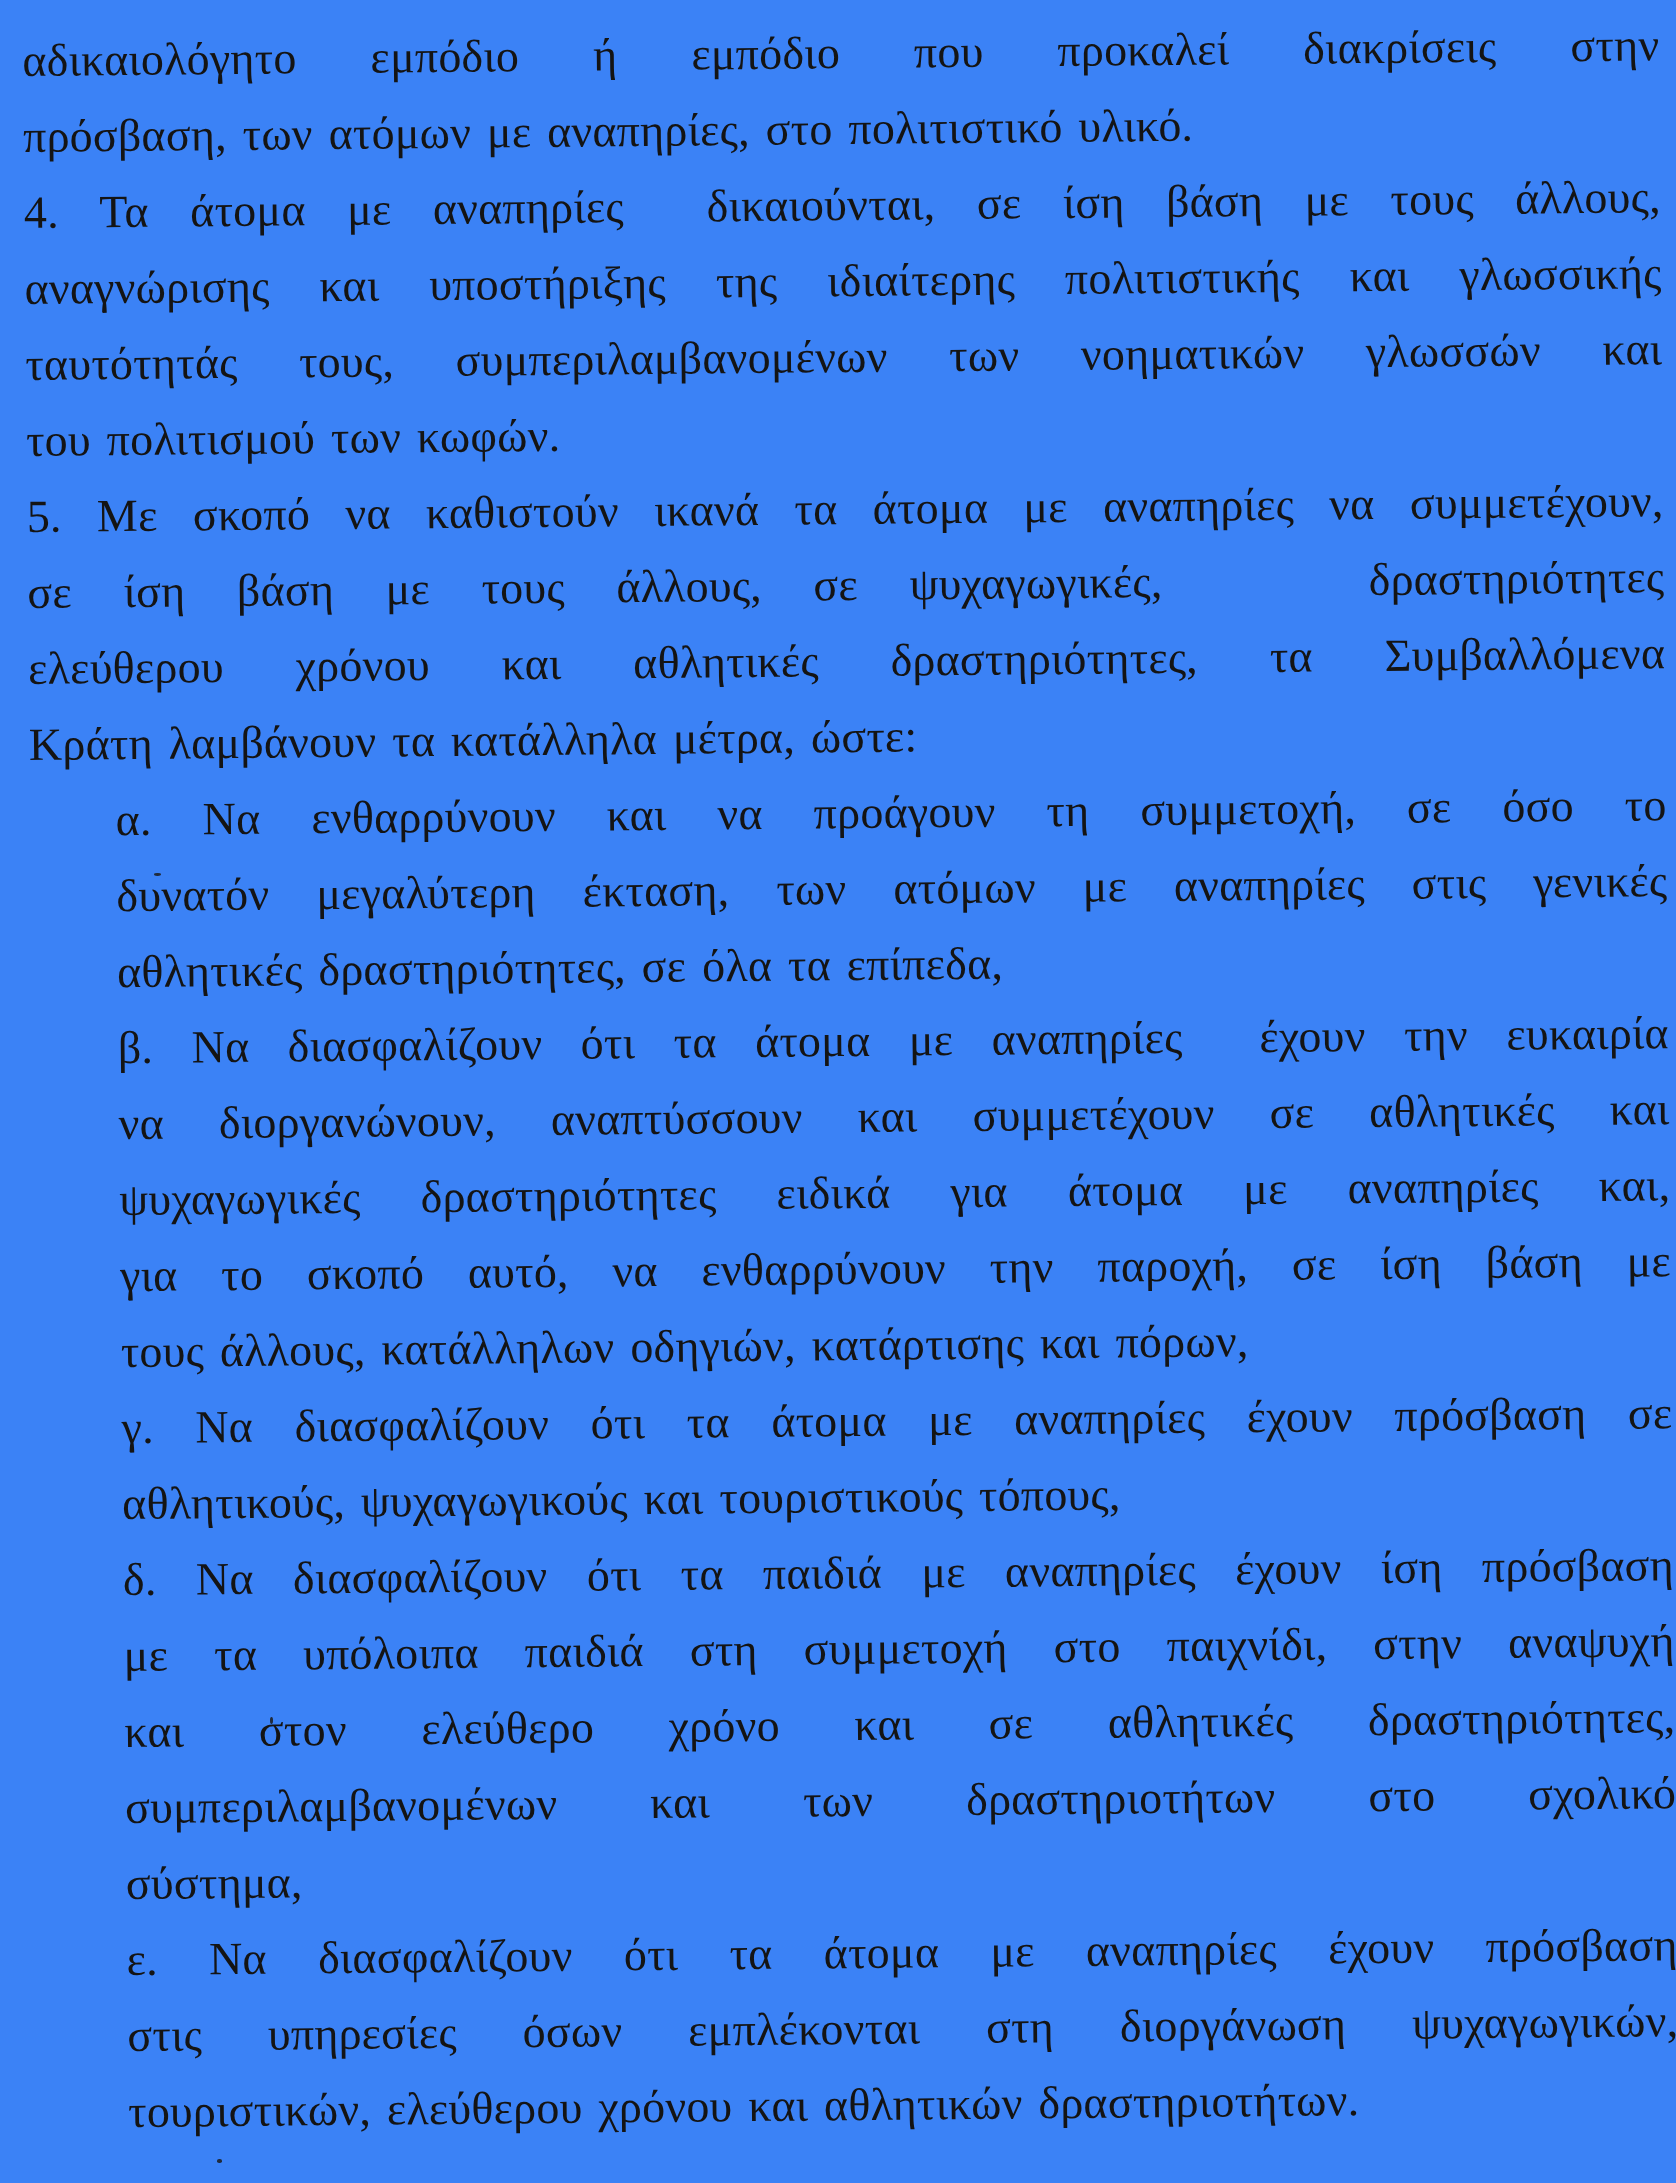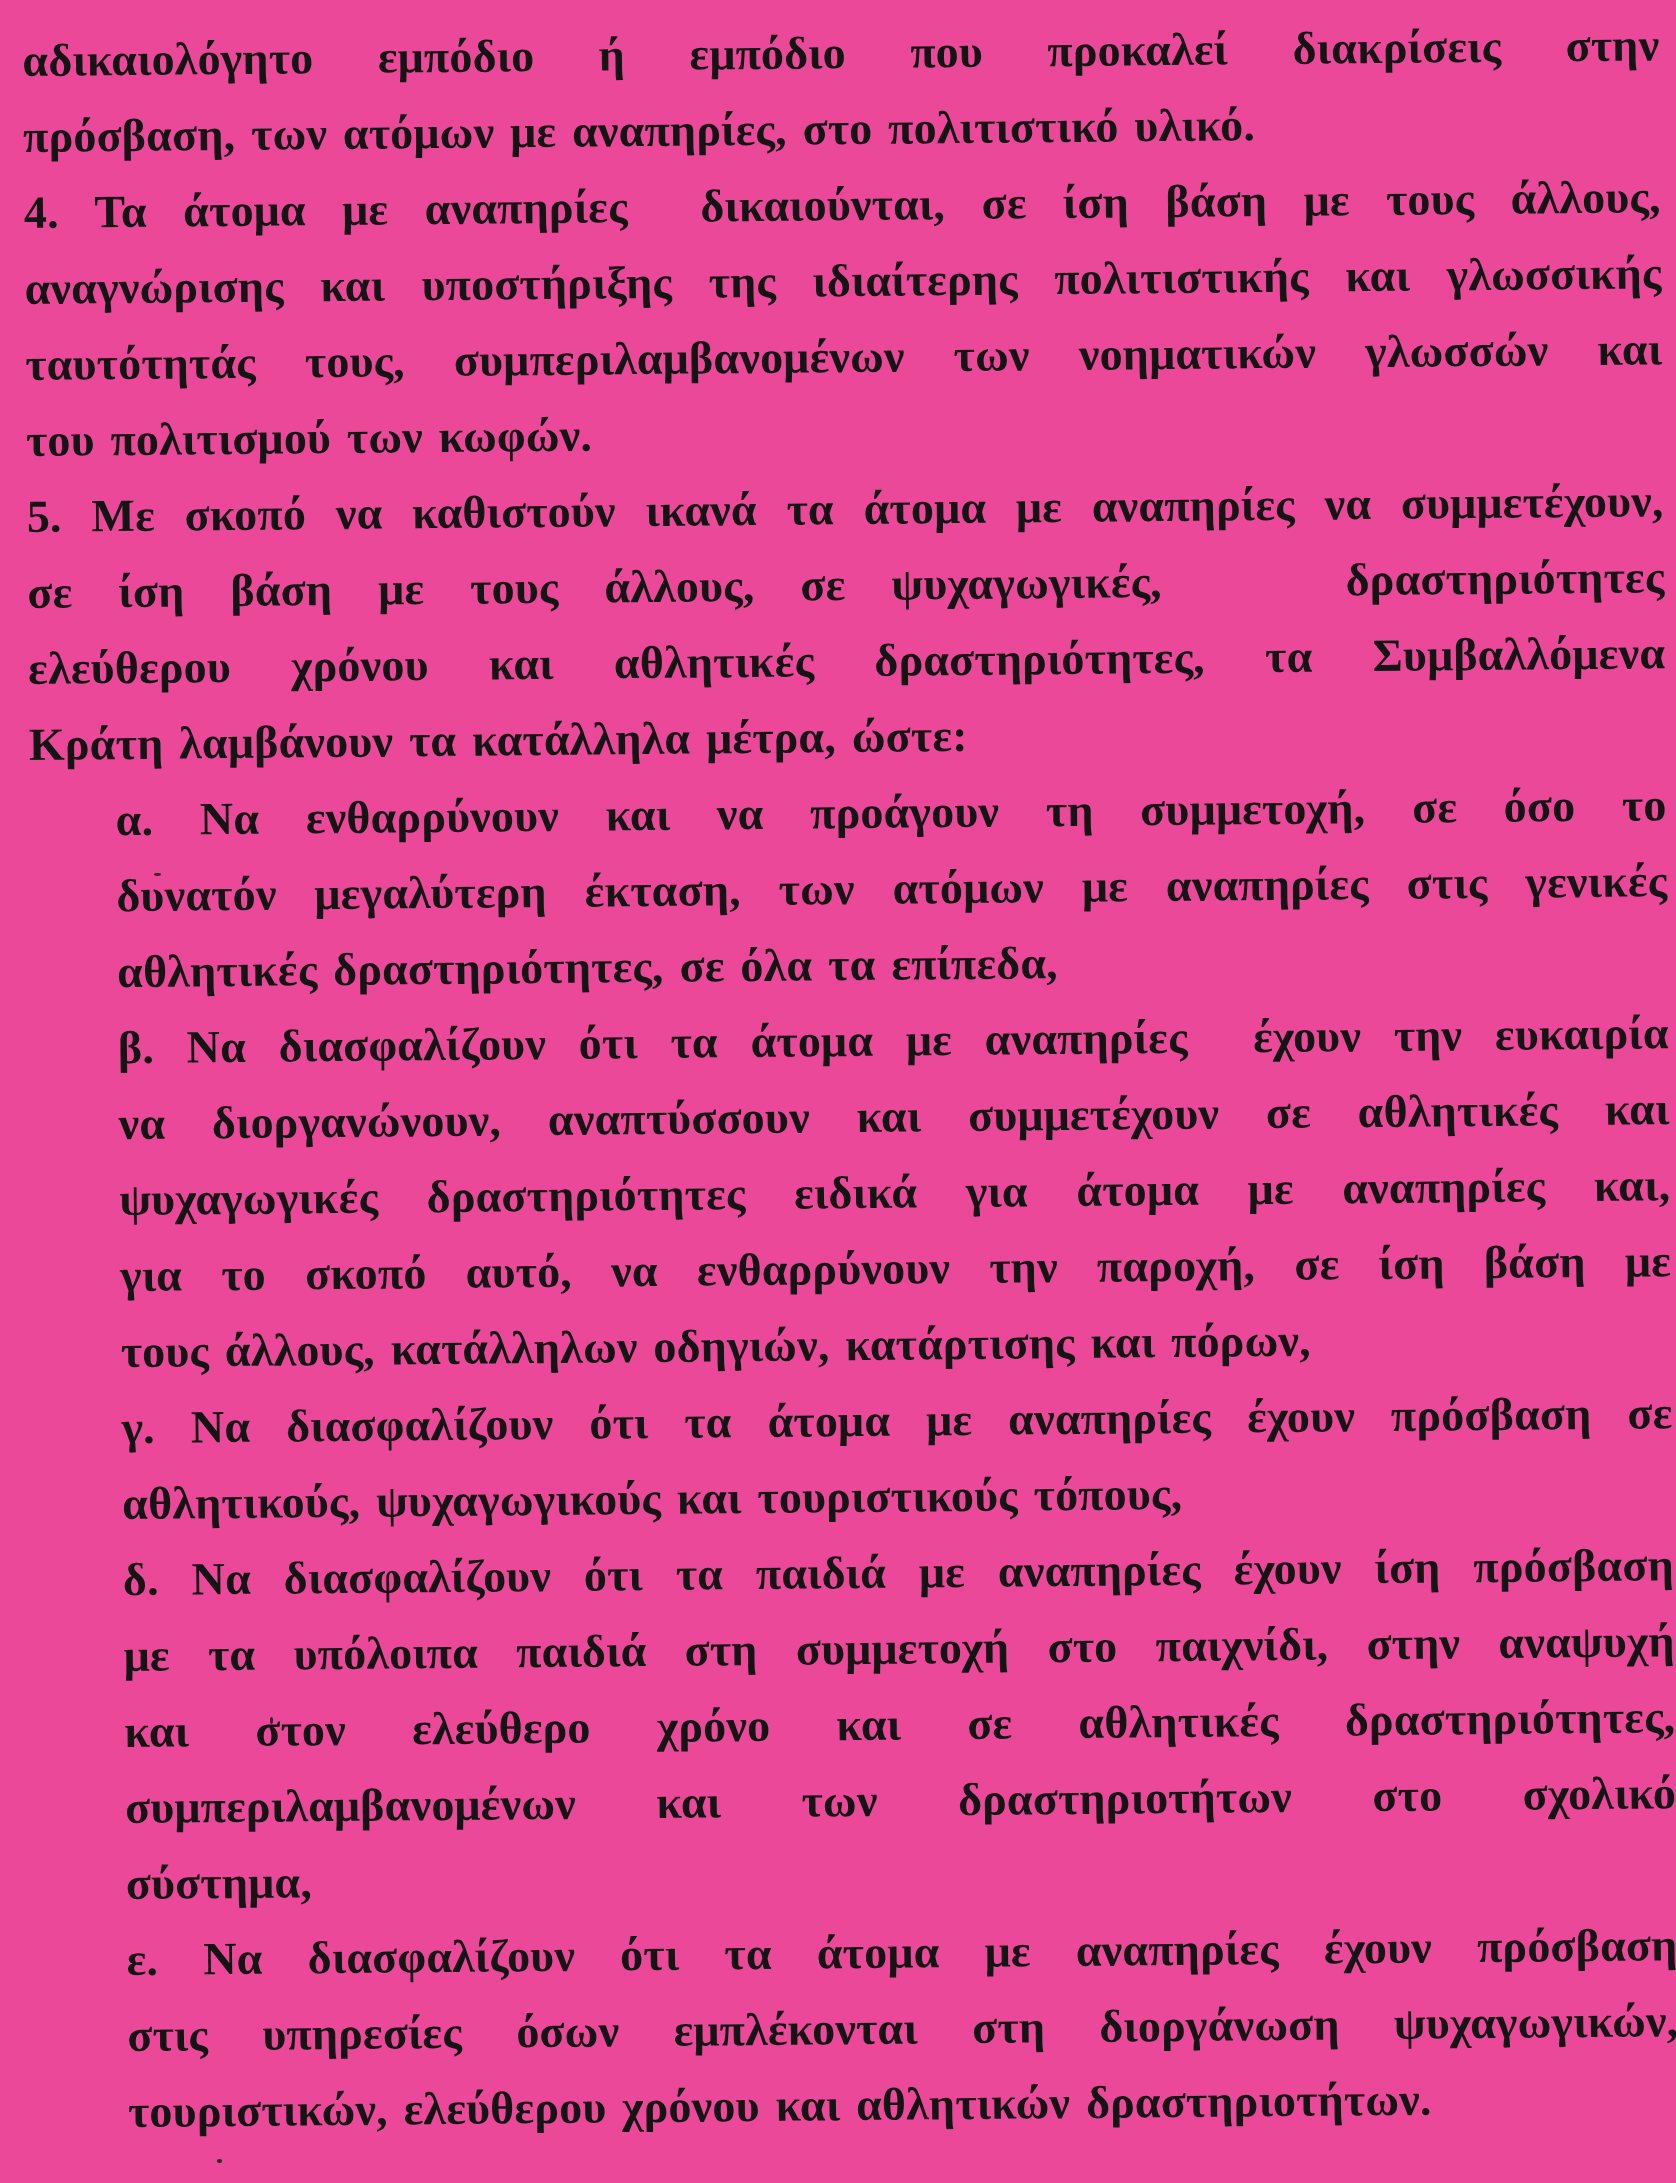--- a/index.html
+++ b/index.html
@@ -45,21 +45,21 @@
   .speck {
     position: absolute;
     background: #1c1c1c;
     border-radius: 45%;
     opacity: 0.85;
   }
 </style>
 </head>
 <body>
 
-<div class="page" style="background: #ec4899; font-weight: bold;">
+<div class="page" style="background: #3b82f6;">
   <div class="content" id="text-block" style="color: rgb(20, 20, 20);">
       <div class="line just">αδικαιολόγητο εμπόδιο ή εμπόδιο που προκαλεί διακρίσεις στην</div>
       <div class="line">πρόσβαση, των ατόμων με αναπηρίες, στο πολιτιστικό υλικό.</div>
       <div class="line just">4. Τα άτομα με αναπηρίες&nbsp; δικαιούνται, σε ίση βάση με τους άλλους,</div>
       <div class="line just">αναγνώρισης και υποστήριξης της ιδιαίτερης πολιτιστικής και γλωσσικής</div>
       <div class="line just">ταυτότητάς τους, συμπεριλαμβανομένων των νοηματικών γλωσσών και</div>
       <div class="line">του πολιτισμού των κωφών.</div>
       <div class="line just">5. Με σκοπό να καθιστούν ικανά τα άτομα με αναπηρίες να συμμετέχουν,</div>
       <div class="line just">σε ίση βάση με τους άλλους, σε ψυχαγωγικές,&nbsp;&nbsp;&nbsp; δραστηριότητες</div>
       <div class="line just">ελεύθερου χρόνου και αθλητικές δραστηριότητες, τα Συμβαλλόμενα</div>

